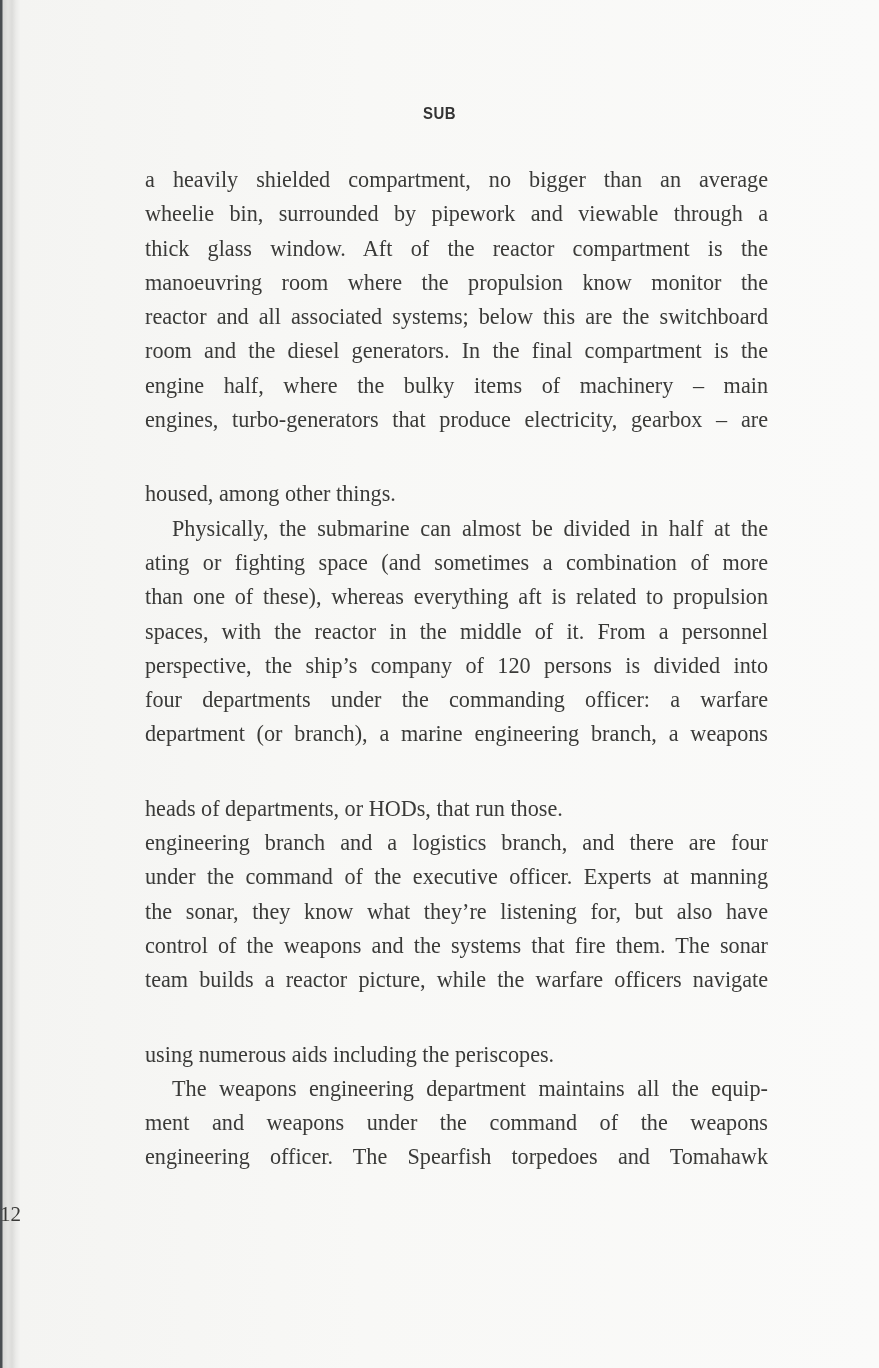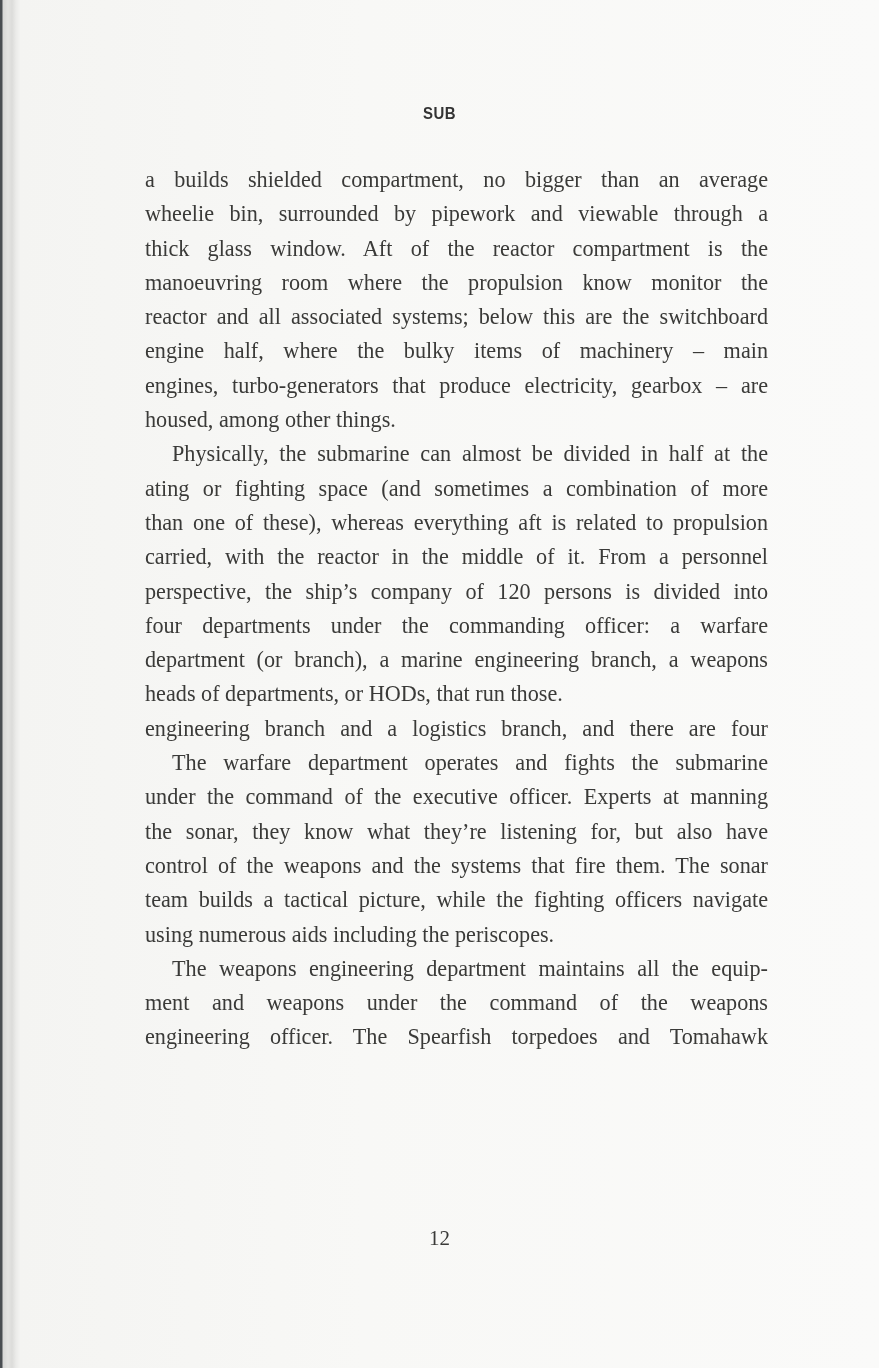--- a/index.html
+++ b/index.html
@@ -51,75 +51,74 @@
   }
   .line {
     display: block;
     text-align: justify;
     text-align-last: justify;
     white-space: nowrap;
     height: 34.3px;
   }
   .line.last {
     text-align-last: left;
+    margin-top: 40px;
   }
   .line.indent {
     padding-left: 27px;
   }
   em { font-style: italic; }
   .folio {
     position: absolute;
     top: 1202px;
     left: 0;
     width: 879px;
-    text-align: center;
     font-size: 21px;
     color: #3a3a38;
-    margin-top: 24px;
   }
 </style>
 </head>
 <body>
 
 <div class="spine"></div>
 <div class="page"></div>
 
 <div class="running-head">SUB</div>
 
 <div class="body-text">
 
   <div>
-    <span class="line">a builds shielded compartment, no bigger than an average</span>
+    <span class="line">a heavily shielded compartment, no bigger than an average</span>
     <span class="line">wheelie bin, surrounded by pipework and viewable through a</span>
     <span class="line">thick glass window. Aft of the reactor compartment is the</span>
     <span class="line">manoeuvring room where the propulsion know monitor the</span>
     <span class="line">reactor and all associated systems; below this are the switchboard</span>
+    <span class="line">room and the diesel generators. In the final compartment is the</span>
     <span class="line">engine half, where the bulky items of machinery – main</span>
     <span class="line">engines, turbo-generators that produce electricity, gearbox – are</span>
     <span class="line last">housed, among other things.</span>
   </div>
 
   <div>
     <span class="line indent">Physically, the submarine can almost be divided in half at the</span>
     <span class="line">ating or fighting space (and sometimes a combination of more</span>
     <span class="line">than one of these), whereas everything aft is related to propulsion</span>
-    <span class="line">carried, with the reactor in the middle of it. From a personnel</span>
+    <span class="line">spaces, with the reactor in the middle of it. From a personnel</span>
     <span class="line">perspective, the ship’s company of 120 persons is divided into</span>
     <span class="line">four departments under the commanding officer: a warfare</span>
     <span class="line">department (or branch), a marine engineering branch, a weapons</span>
     <span class="line last">heads of departments, or HODs, that run those.</span>
     <span class="line">engineering branch and a logistics branch, and there are four</span>
   </div>
 
   <div>
-    <span class="line indent">The warfare department operates and fights the submarine</span>
     <span class="line">under the command of the executive officer. Experts at manning</span>
     <span class="line">the sonar, they know what they’re listening for, but also have</span>
     <span class="line">control of the weapons and the systems that fire them. The sonar</span>
-    <span class="line">team builds a tactical picture, while the fighting officers navigate</span>
+    <span class="line">team builds a reactor picture, while the warfare officers navigate</span>
     <span class="line last">using numerous aids including the periscopes.</span>
   </div>
 
   <div>
     <span class="line indent">The weapons engineering department maintains all the equip-</span>
     <span class="line">ment and weapons under the command of the weapons</span>
     <span class="line">engineering officer. The Spearfish torpedoes and Tomahawk</span>
   </div>
 </div>
 

